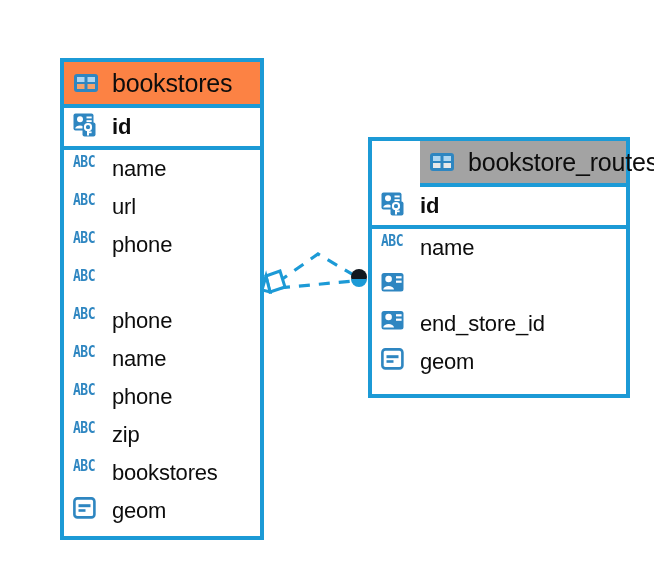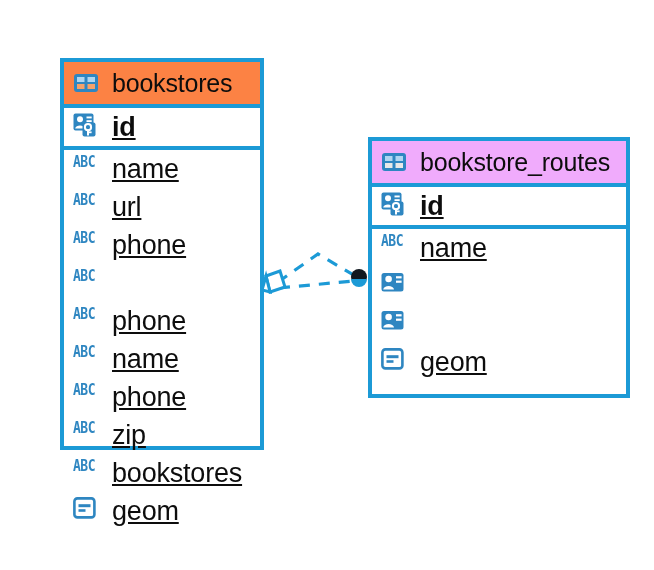--- a/index.html
+++ b/index.html
@@ -32,21 +32,21 @@
 
   .entity-header {
     display: flex;
     align-items: center;
     box-sizing: border-box;
     height: 46px;
     padding: 0 8px 0 9px;
     border-bottom: 4px solid #1C9AD6;
   }
   .entity-header.orange { background: #FC8244; }
-  .entity-header.grey   { background: #f0abfc; }
+  .entity-header.grey   { background: #a3a3a3; margin-left: 48px; }
 
   .entity-title {
     font-size: 25px;
     color: #0d0d0d;
     line-height: 1;
     margin-left: 9px;
     white-space: nowrap;
     letter-spacing: -0.2px;
   }
 
@@ -56,27 +56,26 @@
   }
 
   .field {
     display: flex;
     align-items: center;
     height: 38px;
     padding-left: 9px;
     box-sizing: border-box;
   }
   .field-label {
-    font-size: 27px;
+    font-size: 22px;
     color: #0d0d0d;
     margin-left: 9px;
     line-height: 1;
     white-space: nowrap;
     letter-spacing: -0.2px;
-    text-decoration: underline;
   }
   .field-label.bold { font-weight: bold; }
 
   .field .icon-slot {
     width: 30px;
     height: 28px;
     flex: 0 0 30px;
     display: flex;
     align-items: flex-start;
     justify-content: flex-start;
@@ -116,21 +115,21 @@
 
     <g>
       <polygon points="266,276 280,271 285,287 270,292" fill="#ffffff" stroke="#1C9AD6" stroke-width="3"></polygon>
       <polygon points="266,276 262,290 270,292" fill="#ffffff" stroke="#1C9AD6" stroke-width="3"></polygon>
     </g>
 
     <circle cx="359" cy="277" r="8" fill="#111820"></circle>
     <path d="M 351 279 A 8 8 0 0 0 367 279 Z" fill="#1C9AD6"></path>
   </svg>
 
-  <div class="entity" id="entity-0" style="left:60px; top:58px; width:204px; height:392px;">
+  <div class="entity" id="entity-0" style="left:60px; top:58px; width:204px; height:482px;">
 
     <div class="entity-header orange">
       <span class="icon-slot">
         <svg width="26" height="20" viewBox="0 0 26 20">
           <rect x="1" y="1" width="24" height="18" rx="3" ry="3" fill="#2E86C1"></rect>
           <rect x="4" y="4" width="7.5" height="5" fill="#AED6F1"></rect>
           <rect x="14.5" y="4" width="7.5" height="5" fill="#AED6F1"></rect>
           <rect x="4" y="11" width="7.5" height="5" fill="#F5A26A"></rect>
           <rect x="14.5" y="11" width="7.5" height="5" fill="#F5A26A"></rect>
         </svg>
@@ -279,20 +278,21 @@
         <div class="field">
           <span class="icon-slot">
             <svg width="25" height="22" viewBox="0 0 25 22">
               <rect x="0.5" y="1" width="22" height="18.5" rx="2.5" ry="2.5" fill="#2E86C1"></rect>
               <circle cx="7.6" cy="7" r="3.3" fill="#ffffff"></circle>
               <path d="M2.2 17.6 C2.7 12.8 12.5 12.8 13 17.6 Z" fill="#ffffff"></path>
               <rect x="15" y="4.2" width="5.6" height="2.2" fill="#ffffff"></rect>
               <rect x="15" y="8.6" width="5.6" height="2.2" fill="#ffffff"></rect>
             </svg>
           </span>
+          <span class="field-label">end_store_id</span>
         </div>
         <div class="field">
           <span class="icon-slot">
             <svg width="25" height="23" viewBox="0 0 25 23">
               <rect x="1.4" y="1.4" width="20" height="19" rx="3" ry="3" fill="#ffffff" stroke="#2E86C1" stroke-width="2.6"></rect>
               <rect x="5.5" y="7.2" width="12" height="3" fill="#2E86C1"></rect>
               <rect x="5.5" y="12.2" width="7" height="2.6" fill="#2E86C1"></rect>
             </svg>
           </span>
           <span class="field-label">geom</span>

